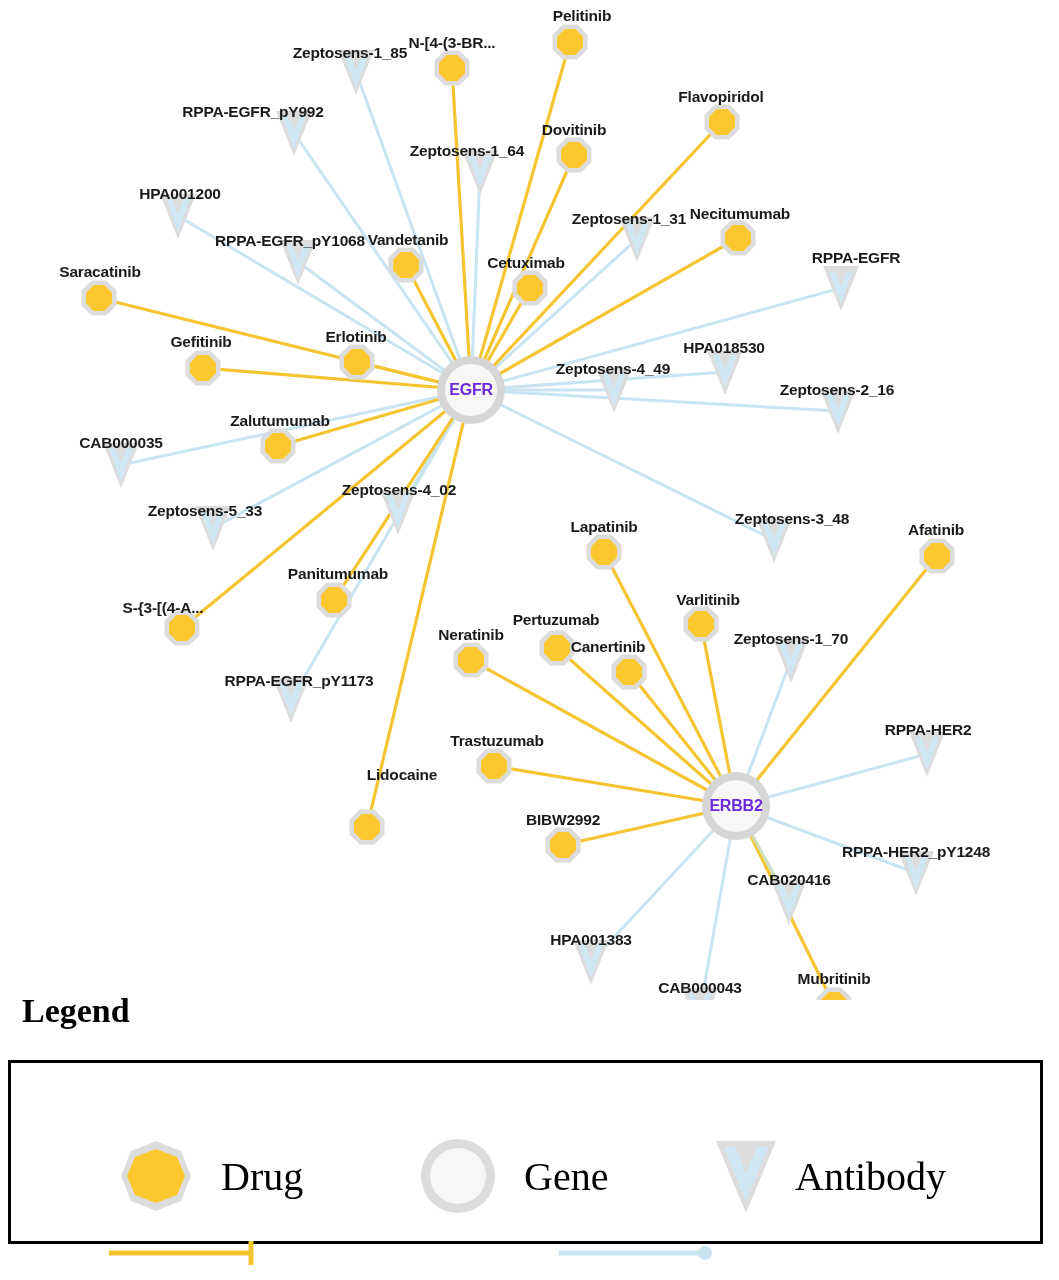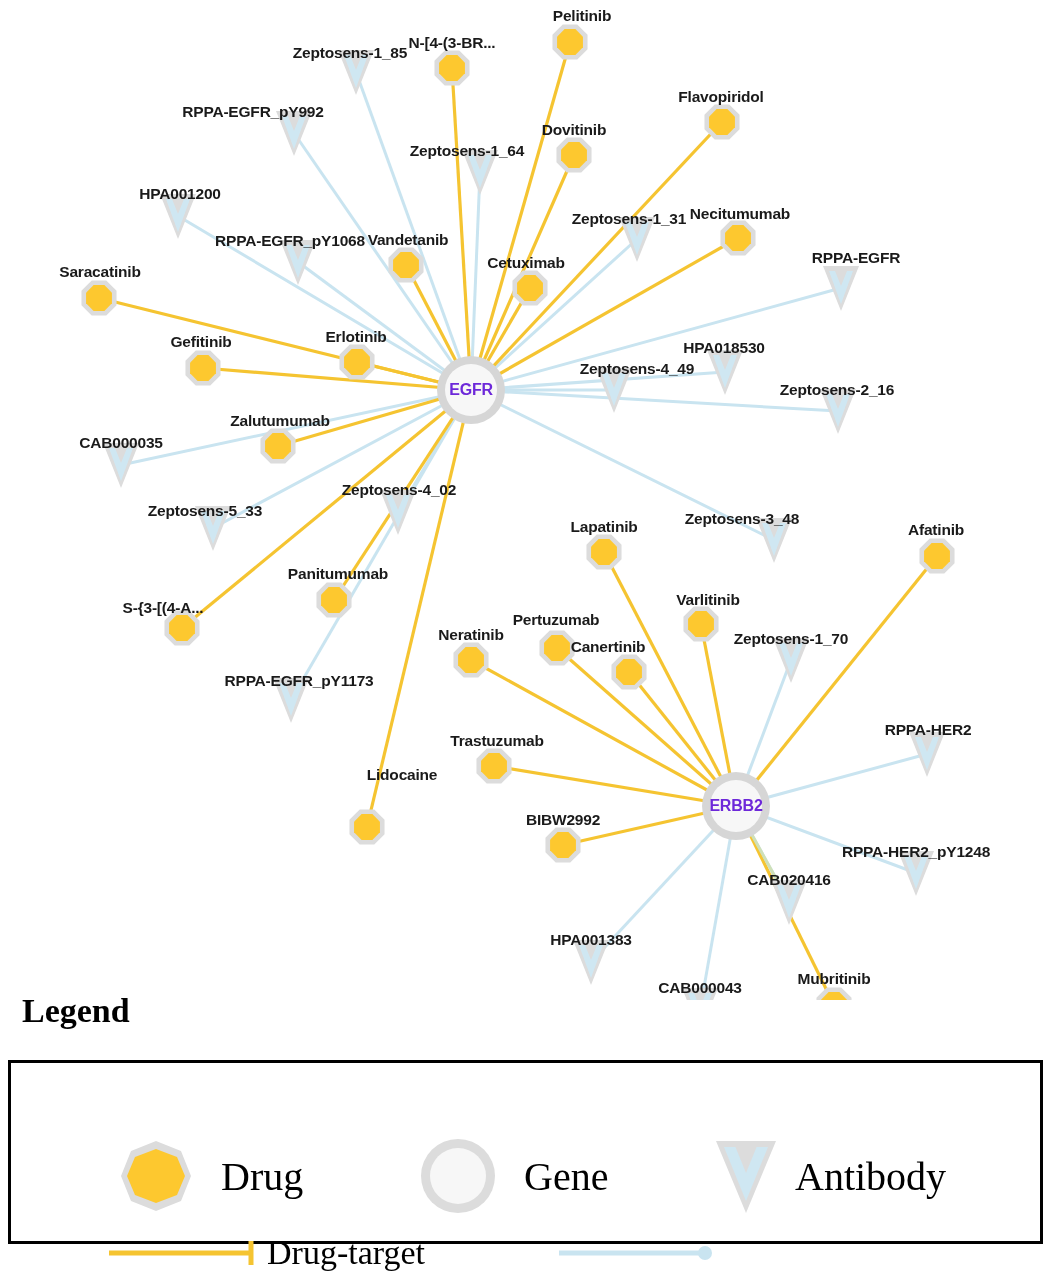--- a/index.html
+++ b/index.html
@@ -341,26 +341,26 @@
   </svg>
   <div id="labels-layer">
       <div class="node-label" style="left: 350px; top: 53px;">Zeptosens-1_85</div>
       <div class="node-label" style="left: 253px; top: 112px;">RPPA-EGFR_pY992</div>
       <div class="node-label" style="left: 467px; top: 151px;">Zeptosens-1_64</div>
       <div class="node-label" style="left: 180px; top: 194px;">HPA001200</div>
       <div class="node-label" style="left: 629px; top: 219px;">Zeptosens-1_31</div>
       <div class="node-label" style="left: 290px; top: 241px;">RPPA-EGFR_pY1068</div>
       <div class="node-label" style="left: 842px; top: 258px; padding-left: 28px;">RPPA-EGFR</div>
       <div class="node-label" style="left: 724px; top: 348px;">HPA018530</div>
-      <div class="node-label" style="left: 637px; top: 369px;">Zeptosens-4_49</div>
+      <div class="node-label" style="left: 613px; top: 369px;">Zeptosens-4_49</div>
       <div class="node-label" style="left: 837px; top: 390px;">Zeptosens-2_16</div>
       <div class="node-label" style="left: 121px; top: 443px;">CAB000035</div>
       <div class="node-label" style="left: 205px; top: 511px;">Zeptosens-5_33</div>
       <div class="node-label" style="left: 399px; top: 490px;">Zeptosens-4_02</div>
-      <div class="node-label" style="left: 742px; top: 519px;">Zeptosens-3_48</div>
+      <div class="node-label" style="left: 792px; top: 519px;">Zeptosens-3_48</div>
       <div class="node-label" style="left: 791px; top: 639px;">Zeptosens-1_70</div>
       <div class="node-label" style="left: 299px; top: 681px;">RPPA-EGFR_pY1173</div>
       <div class="node-label" style="left: 928px; top: 730px;">RPPA-HER2</div>
       <div class="node-label" style="left: 916px; top: 852px;">RPPA-HER2_pY1248</div>
       <div class="node-label" style="left: 789px; top: 880px;">CAB020416</div>
       <div class="node-label" style="left: 591px; top: 940px;">HPA001383</div>
       <div class="node-label" style="left: 700px; top: 988px;">CAB000043</div>
       <div class="node-label" style="left: 574px; top: 16px; margin-left: 8px;">Pelitinib</div>
       <div class="node-label" style="left: 452px; top: 43px;">N-[4-(3-BR...</div>
       <div class="node-label" style="left: 721px; top: 97px;">Flavopiridol</div>
@@ -416,14 +416,13 @@
     </g>
 
     <g>
       <line x1="548" y1="190" x2="690" y2="190" stroke="#C9E4F0" stroke-width="5"></line>
       <circle cx="694" cy="190" r="7" fill="#C9E4F0"></circle>
     </g>
   </svg>
   <div class="legend-text" style="left:210px; top:113px;">Drug</div>
   <div class="legend-text" style="left:513px; top:113px;">Gene</div>
   <div class="legend-text" style="left:784px; top:113px;">Antibody</div>
-  <div class="legend-text-sm" style="left:256px; top:190px;">Drug-target</div>
 </div>
 
 </body></html>

